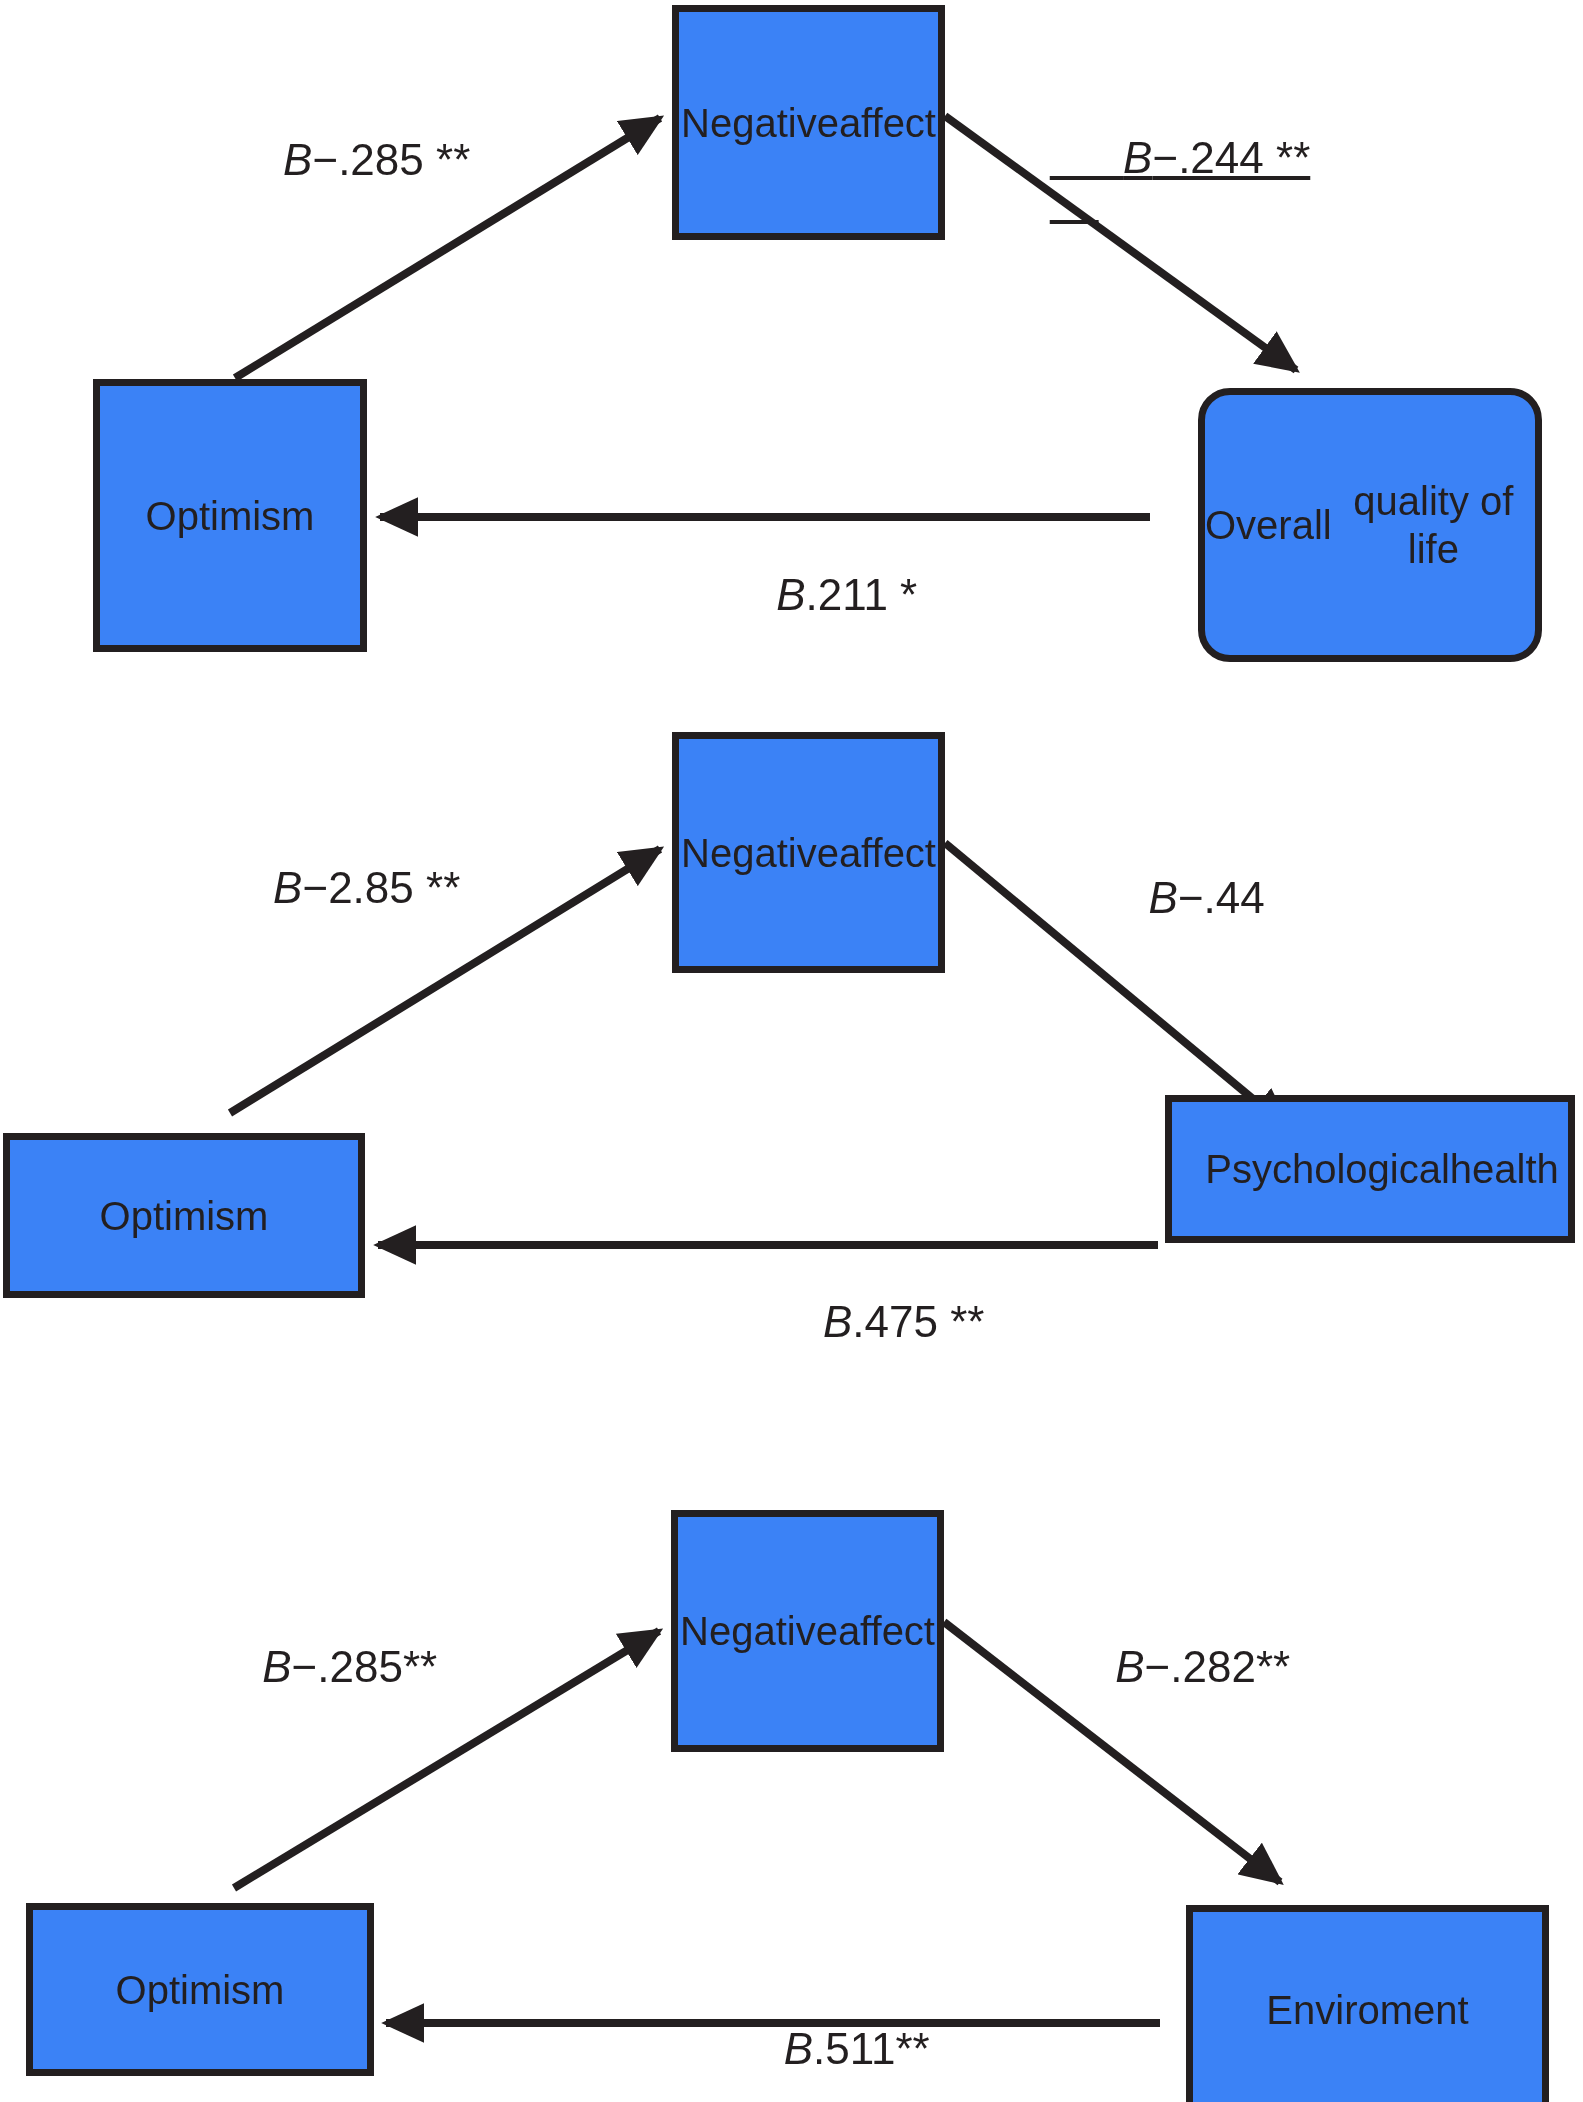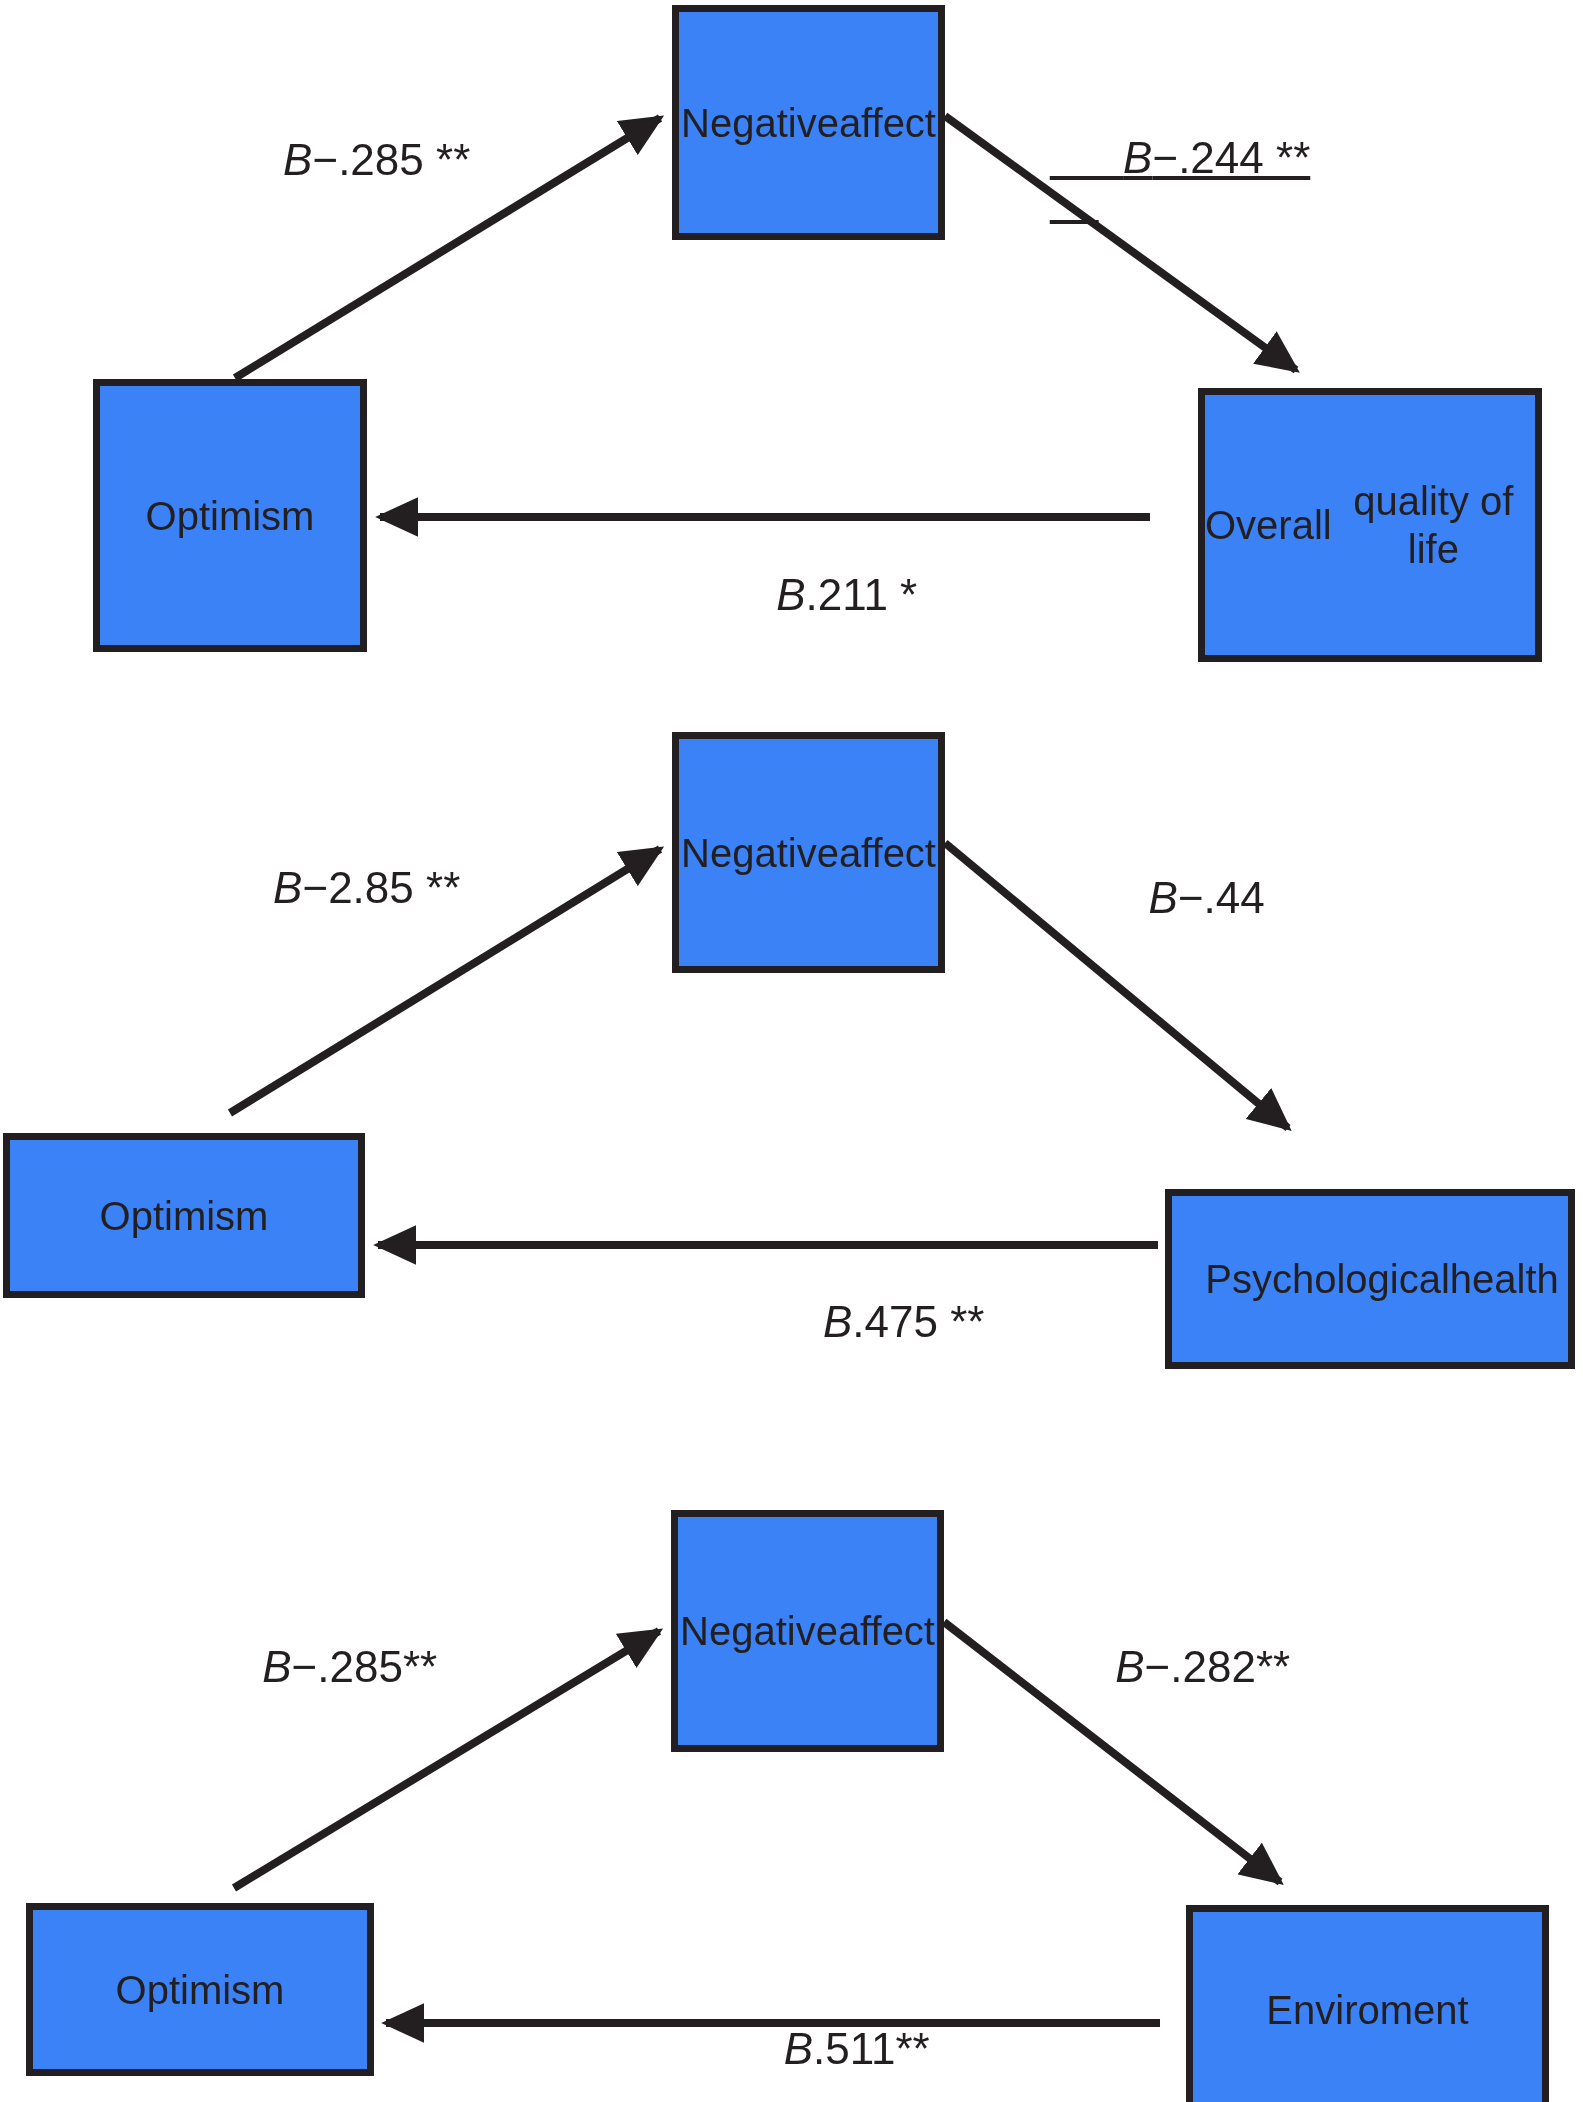--- a/index.html
+++ b/index.html
@@ -81,21 +81,21 @@
     <div class="box" style="left:672px; top:5px; width:273px; height:235px;">
       <span>Negative</span>
       <span>affect</span>
     </div>
 
     <div class="box" style="left:93px; top:379px; width:274px; height:273px;">
       <span>Optimism</span>
       <span></span>
     </div>
 
-    <div class="box" style="left:1198px; top:388px; width:344px; height:274px;">
+    <div class="box" style="left:1198px; top:388px; width:344px; height:274px;border-radius:32px;">
       <span>Overall</span>
       <span>quality of life</span>
     </div>
 
     <div class="plabel" style="left:340px; top:160px;">
       <span class="coef-prefix">B</span><span>−.285 **</span>
     </div>
     <div class="plabel" style="left:1180px; top:158px;text-decoration:underline;">
       <span class="coef-prefix">B</span><span>−.244 **</span>
     </div>
@@ -109,21 +109,21 @@
     <div class="box" style="left:672px; top:732px; width:273px; height:241px;">
       <span>Negative</span>
       <span>affect</span>
     </div>
 
     <div class="box" style="left:3px; top:1133px; width:362px; height:165px;">
       <span>Optimism</span>
       <span></span>
     </div>
 
-    <div class="box" style="left:1165px; top:1189px; width:410px; height:180px;padding-left:24px;">
+    <div class="box" style="left:1165px; top:1095px; width:410px; height:148px;padding-left:24px;">
       <span>Psychological</span>
       <span>health</span>
     </div>
 
     <div class="plabel" style="left:330px; top:888px;">
       <span class="coef-prefix">B</span><span>−2.85 **</span>
     </div>
     <div class="plabel" style="left:1170px; top:898px;">
       <span class="coef-prefix">B</span><span>−.44</span>
     </div>

